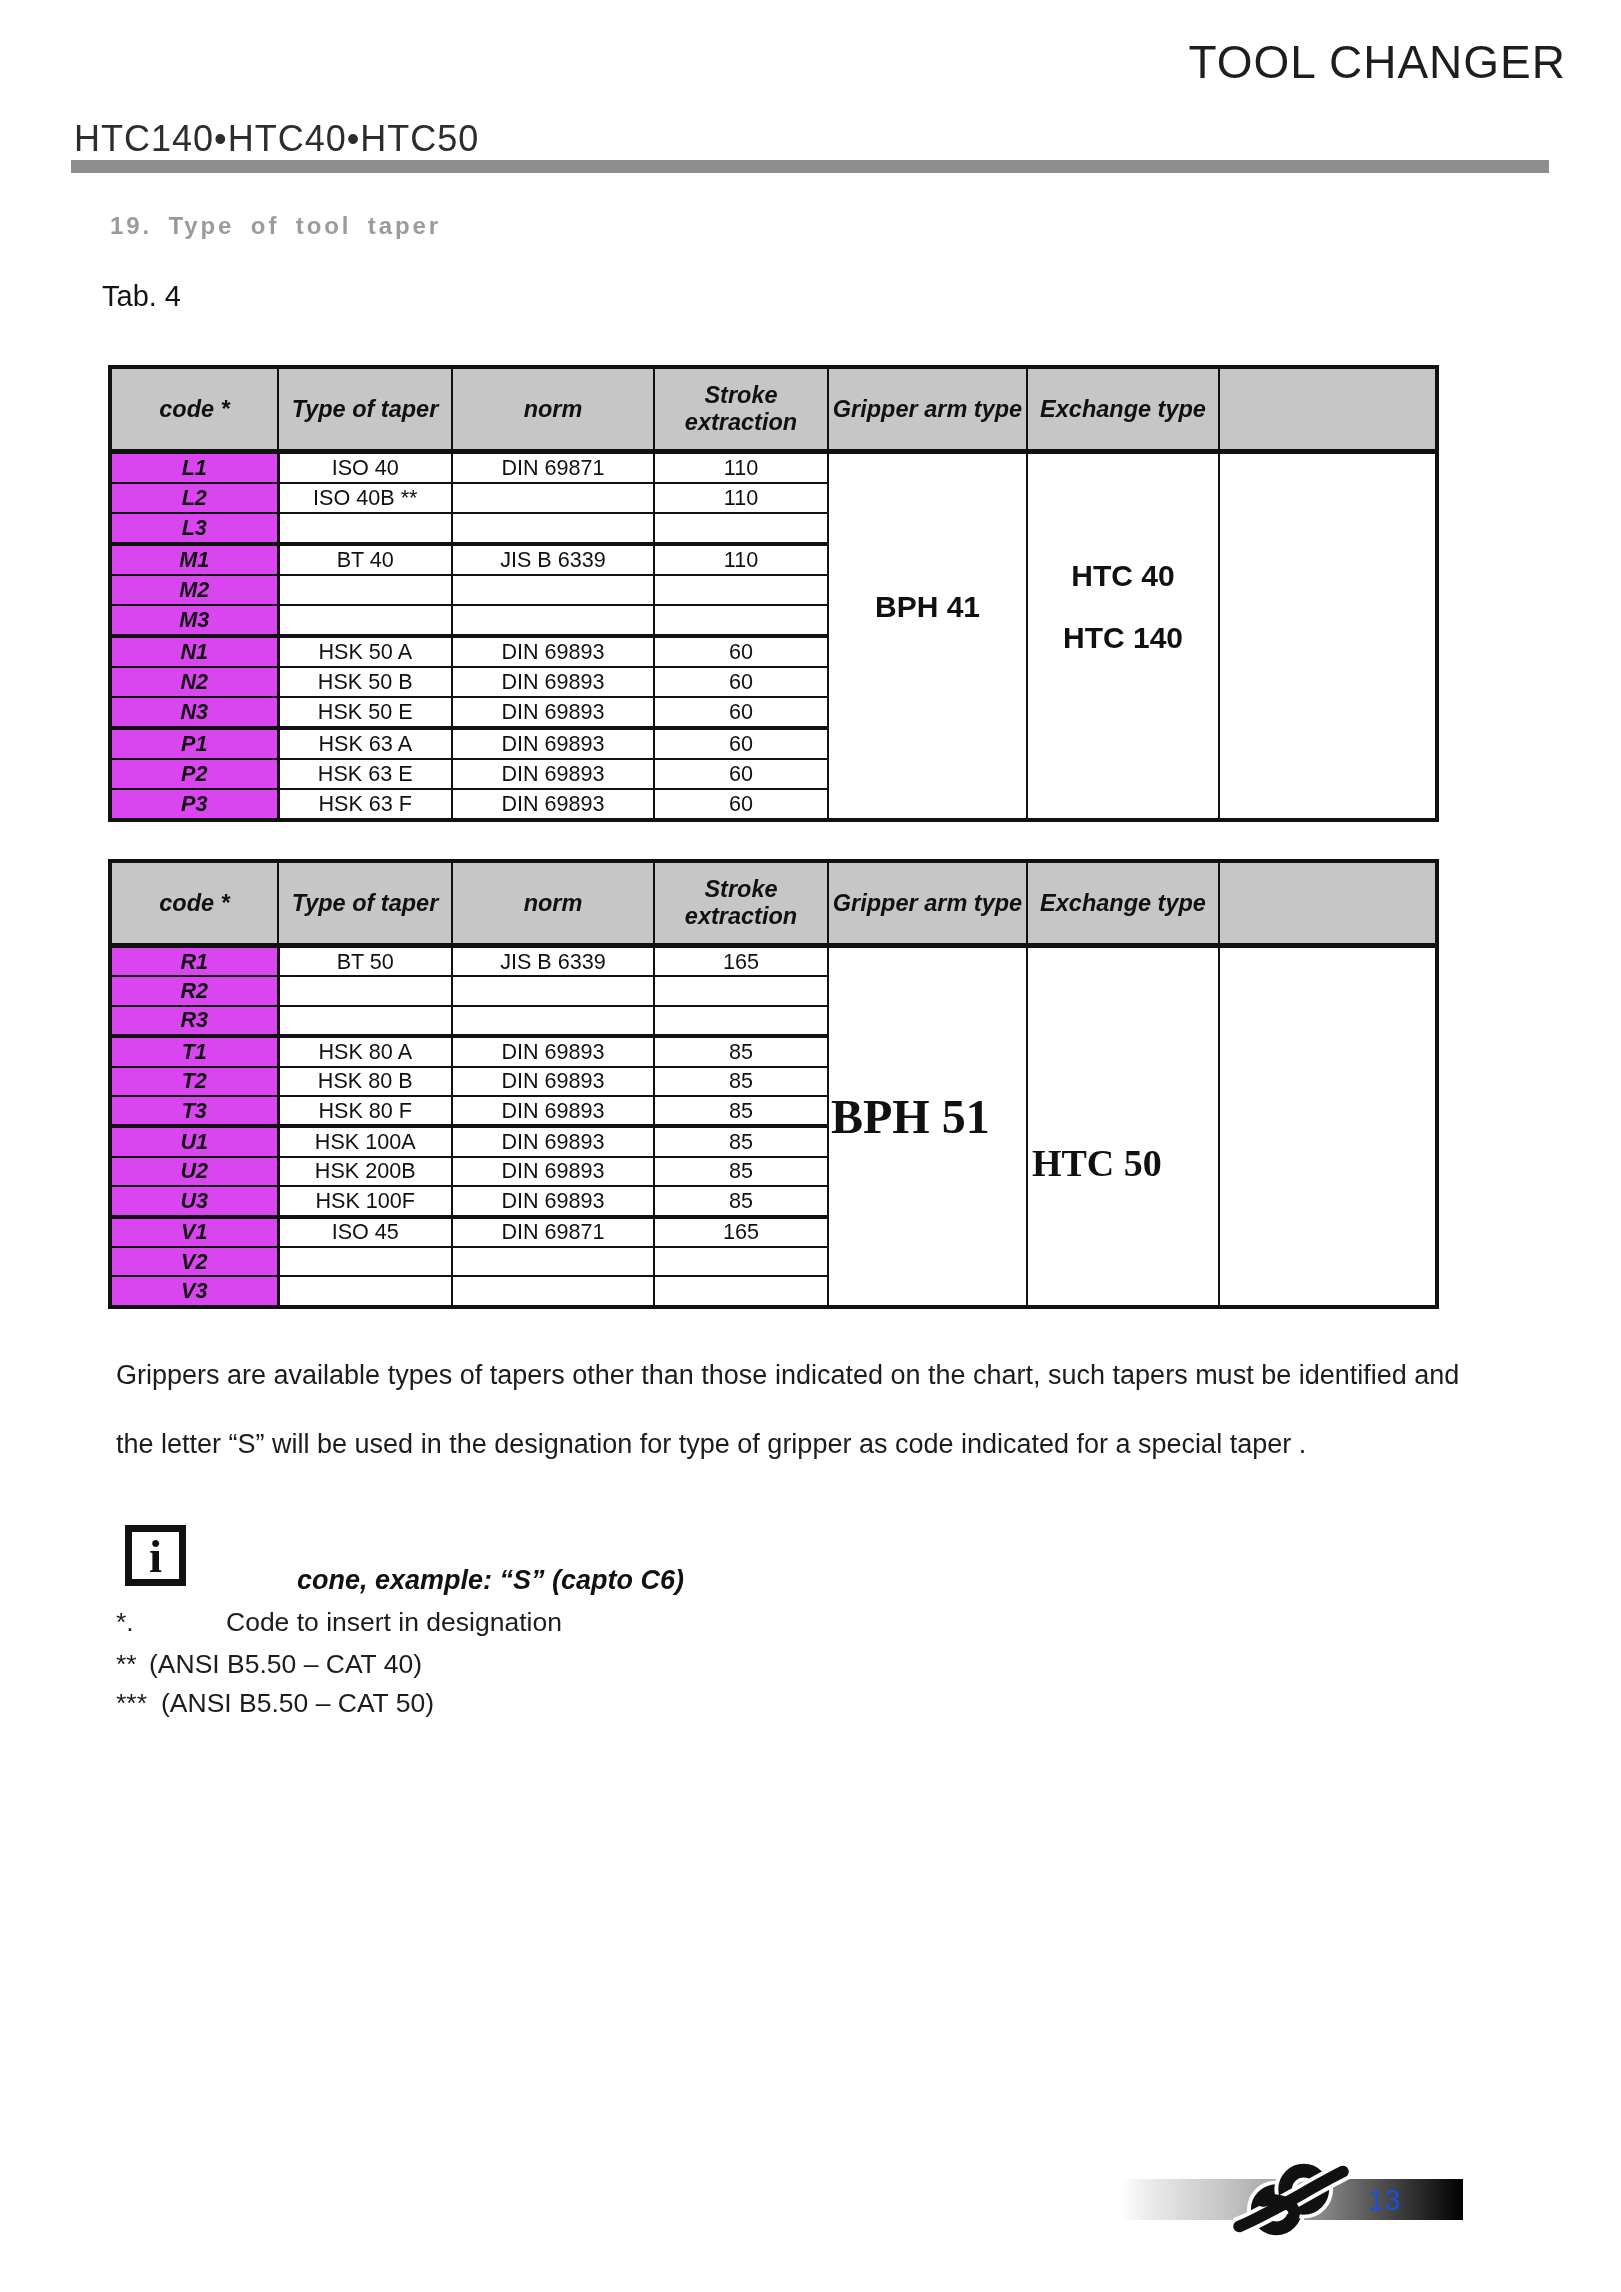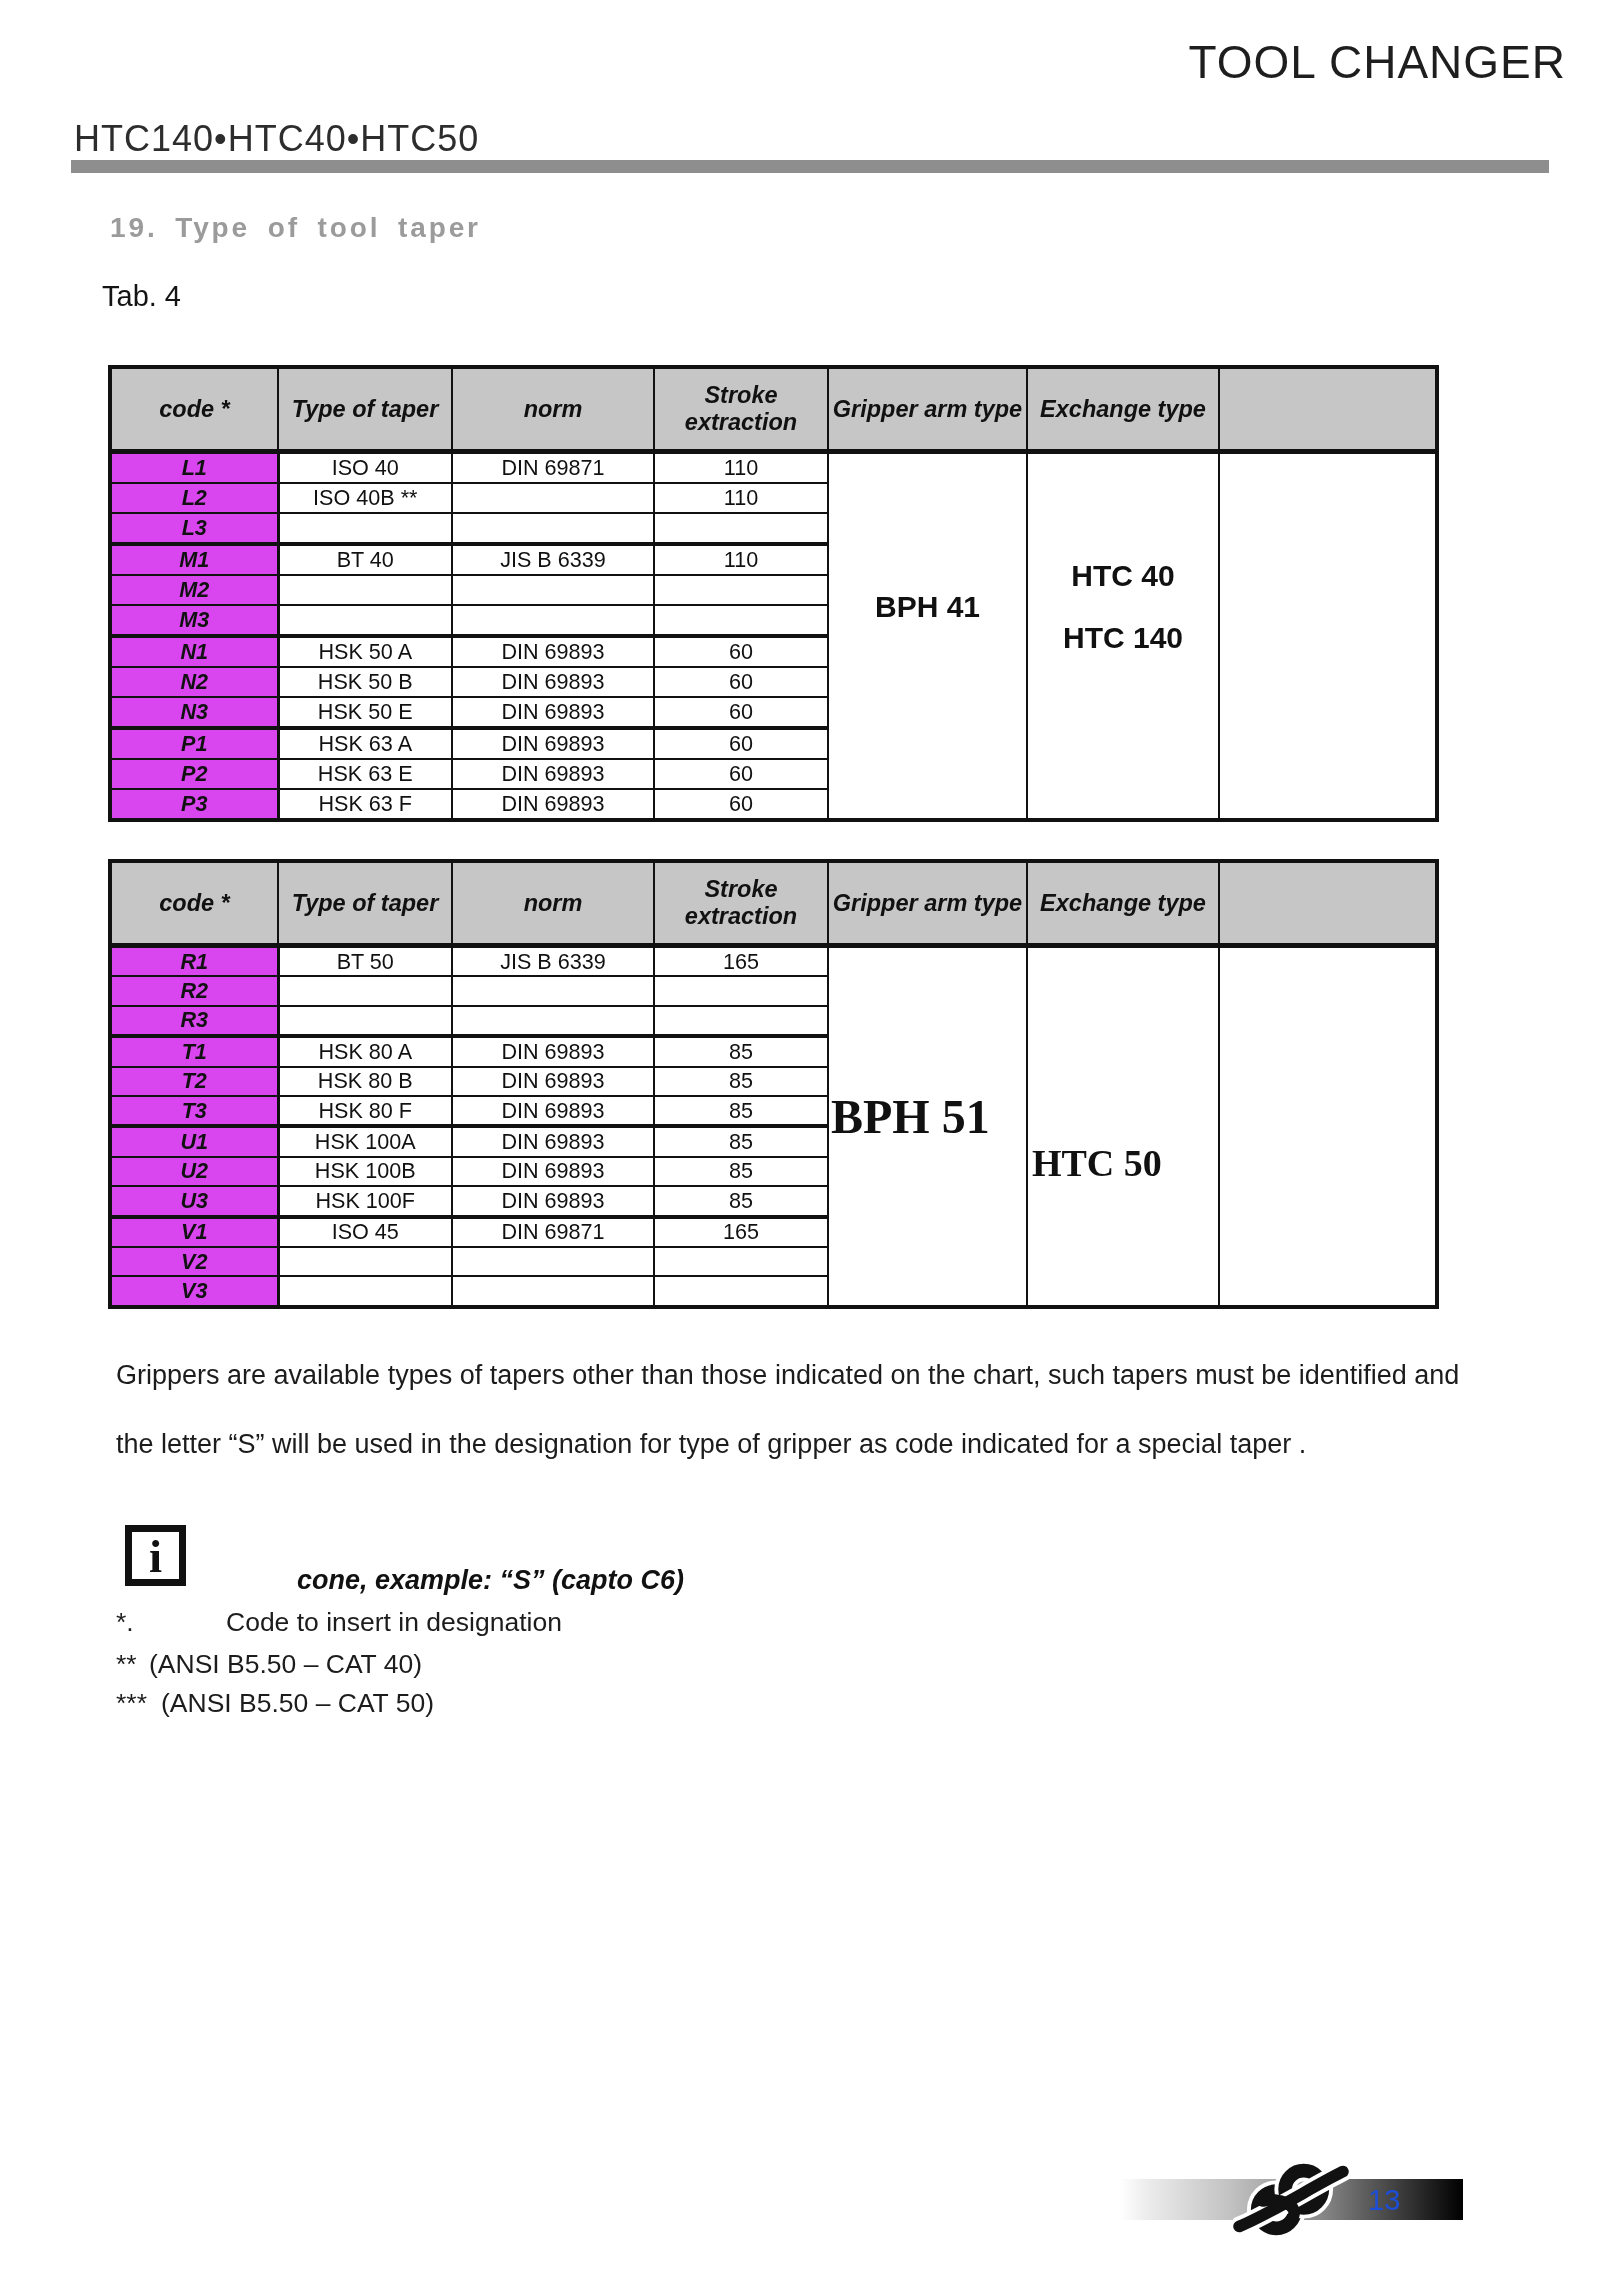--- a/index.html
+++ b/index.html
@@ -3,21 +3,21 @@
 <meta charset="utf-8">
 <style>
   html,body{margin:0;padding:0;background:#ffffff;}
   body{width:1621px;height:2293px;position:relative;font-family:"Liberation Sans",sans-serif;color:#111;}
   .page{position:absolute;left:0;top:0;width:1621px;height:2293px;overflow:hidden;}
 
   .doc-title{position:absolute;top:35px;right:55px;font-size:46px;letter-spacing:1px;color:#1e1e1e;}
   .models-header{position:absolute;left:74px;top:118px;font-size:36px;letter-spacing:1px;color:#2d2d2d;}
   .header-rule{position:absolute;left:71px;top:160px;width:1478px;height:12.7px;background:#8e8e8e;}
 
-  .section-title{position:absolute;left:110px;top:212px;font-size:28px;font-weight:bold;color:#9b9b9b;letter-spacing:2.9px;word-spacing:6.9px;}
+  .section-title{position:absolute;left:110px;top:212px;font-size:24px;font-weight:bold;color:#9b9b9b;letter-spacing:2.9px;word-spacing:6.9px;}
   .tab-caption{position:absolute;left:102px;top:280px;font-size:29px;color:#141414;}
 
   table.data-table{position:absolute;left:108px;width:1327px;border-collapse:collapse;table-layout:fixed;}
   #table1{top:365px;}
   #table2{top:859px;}
   .data-table th{background:#c6c6c6;border:2.9px solid #111;border-bottom:5.9px solid #111;border-top:4.9px solid #111;
     font-style:italic;font-weight:bold;font-size:23.5px;height:80px;text-align:center;padding:0;color:#111;}
   .data-table td{border:2px solid #111;border-left-width:2.9px;border-right-width:2.9px;text-align:center;
     font-size:21.6px;padding:0;color:#111;background:#fff;}
   #table1 td{height:28px;}
@@ -243,21 +243,21 @@
         <td>85</td>
       </tr>
       <tr class="grp">
         <td class="code">U1</td>
         <td>HSK 100A</td>
         <td>DIN 69893</td>
         <td>85</td>
       </tr>
       <tr>
         <td class="code">U2</td>
-        <td>HSK 100B</td>
+        <td>HSK 200B</td>
         <td>DIN 69893</td>
         <td>85</td>
       </tr>
       <tr>
         <td class="code">U3</td>
         <td>HSK 100F</td>
         <td>DIN 69893</td>
         <td>85</td>
       </tr>
       <tr class="grp">

